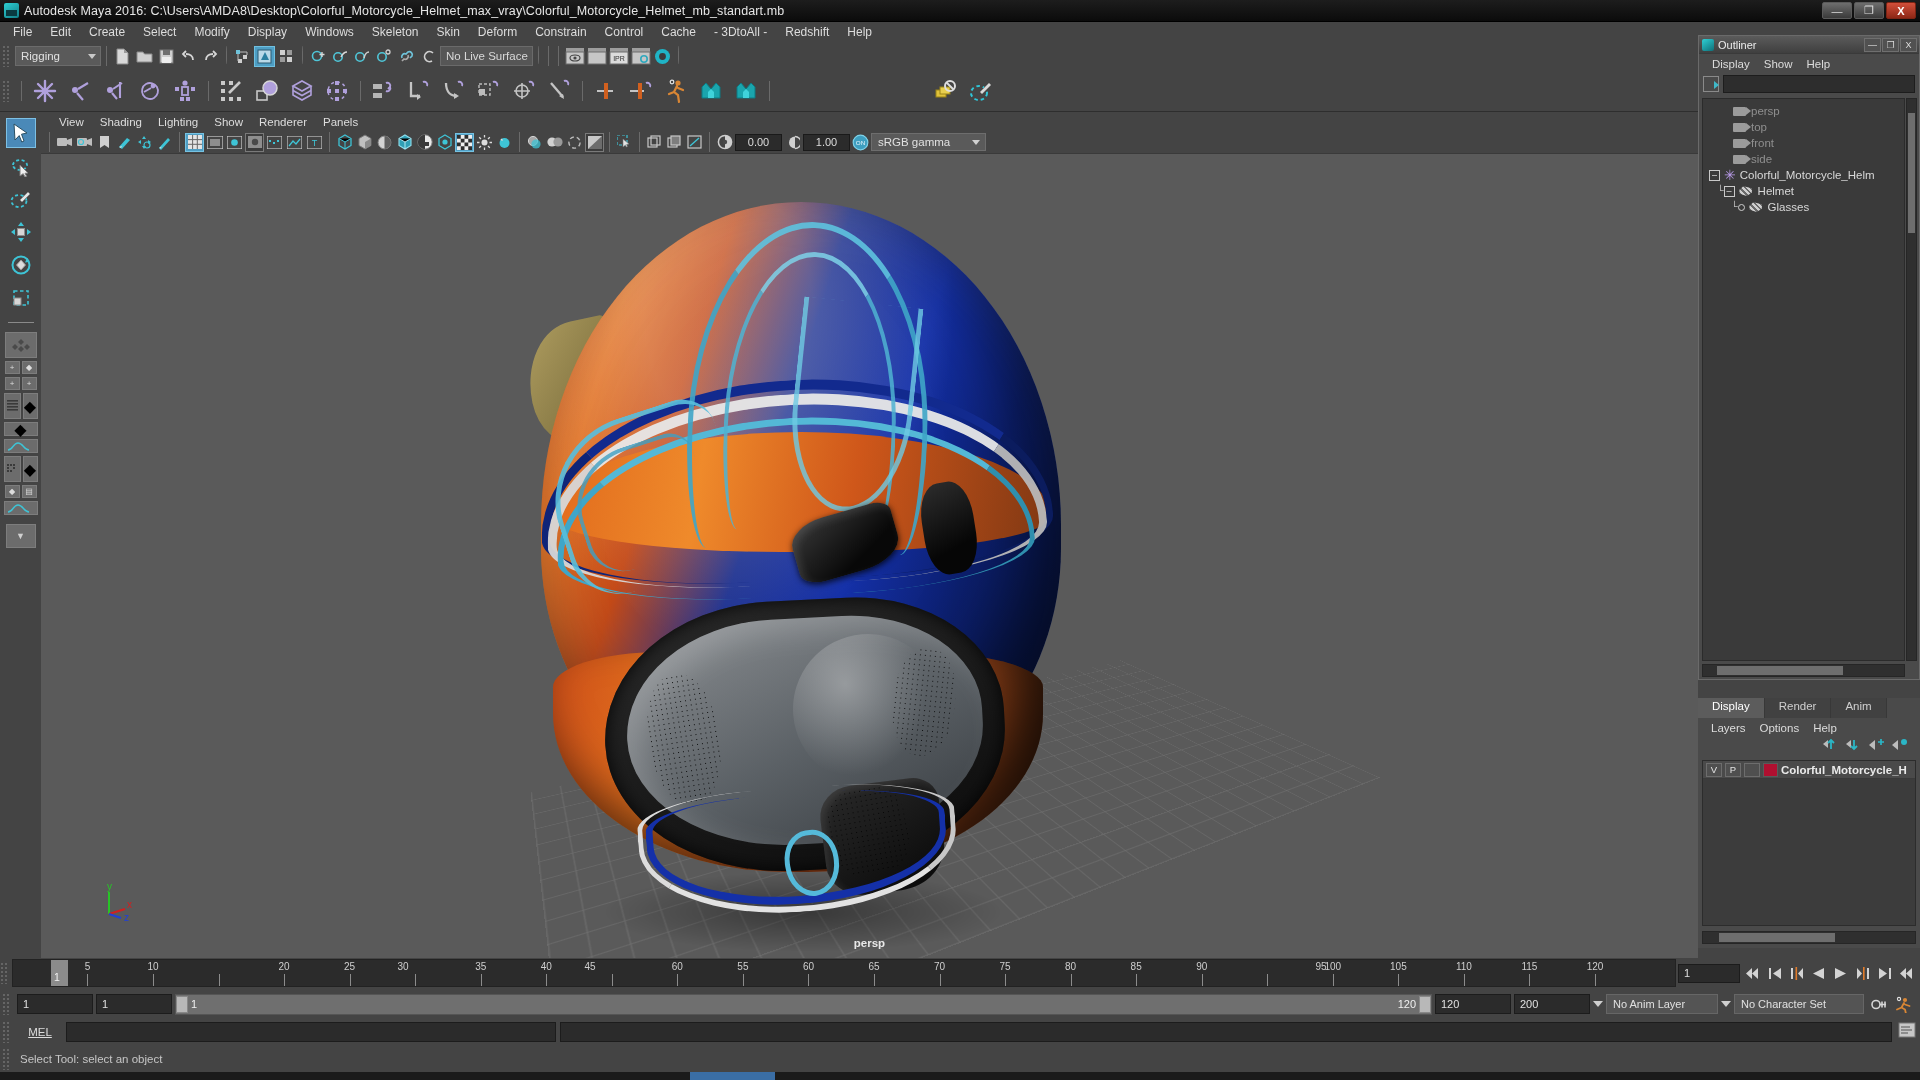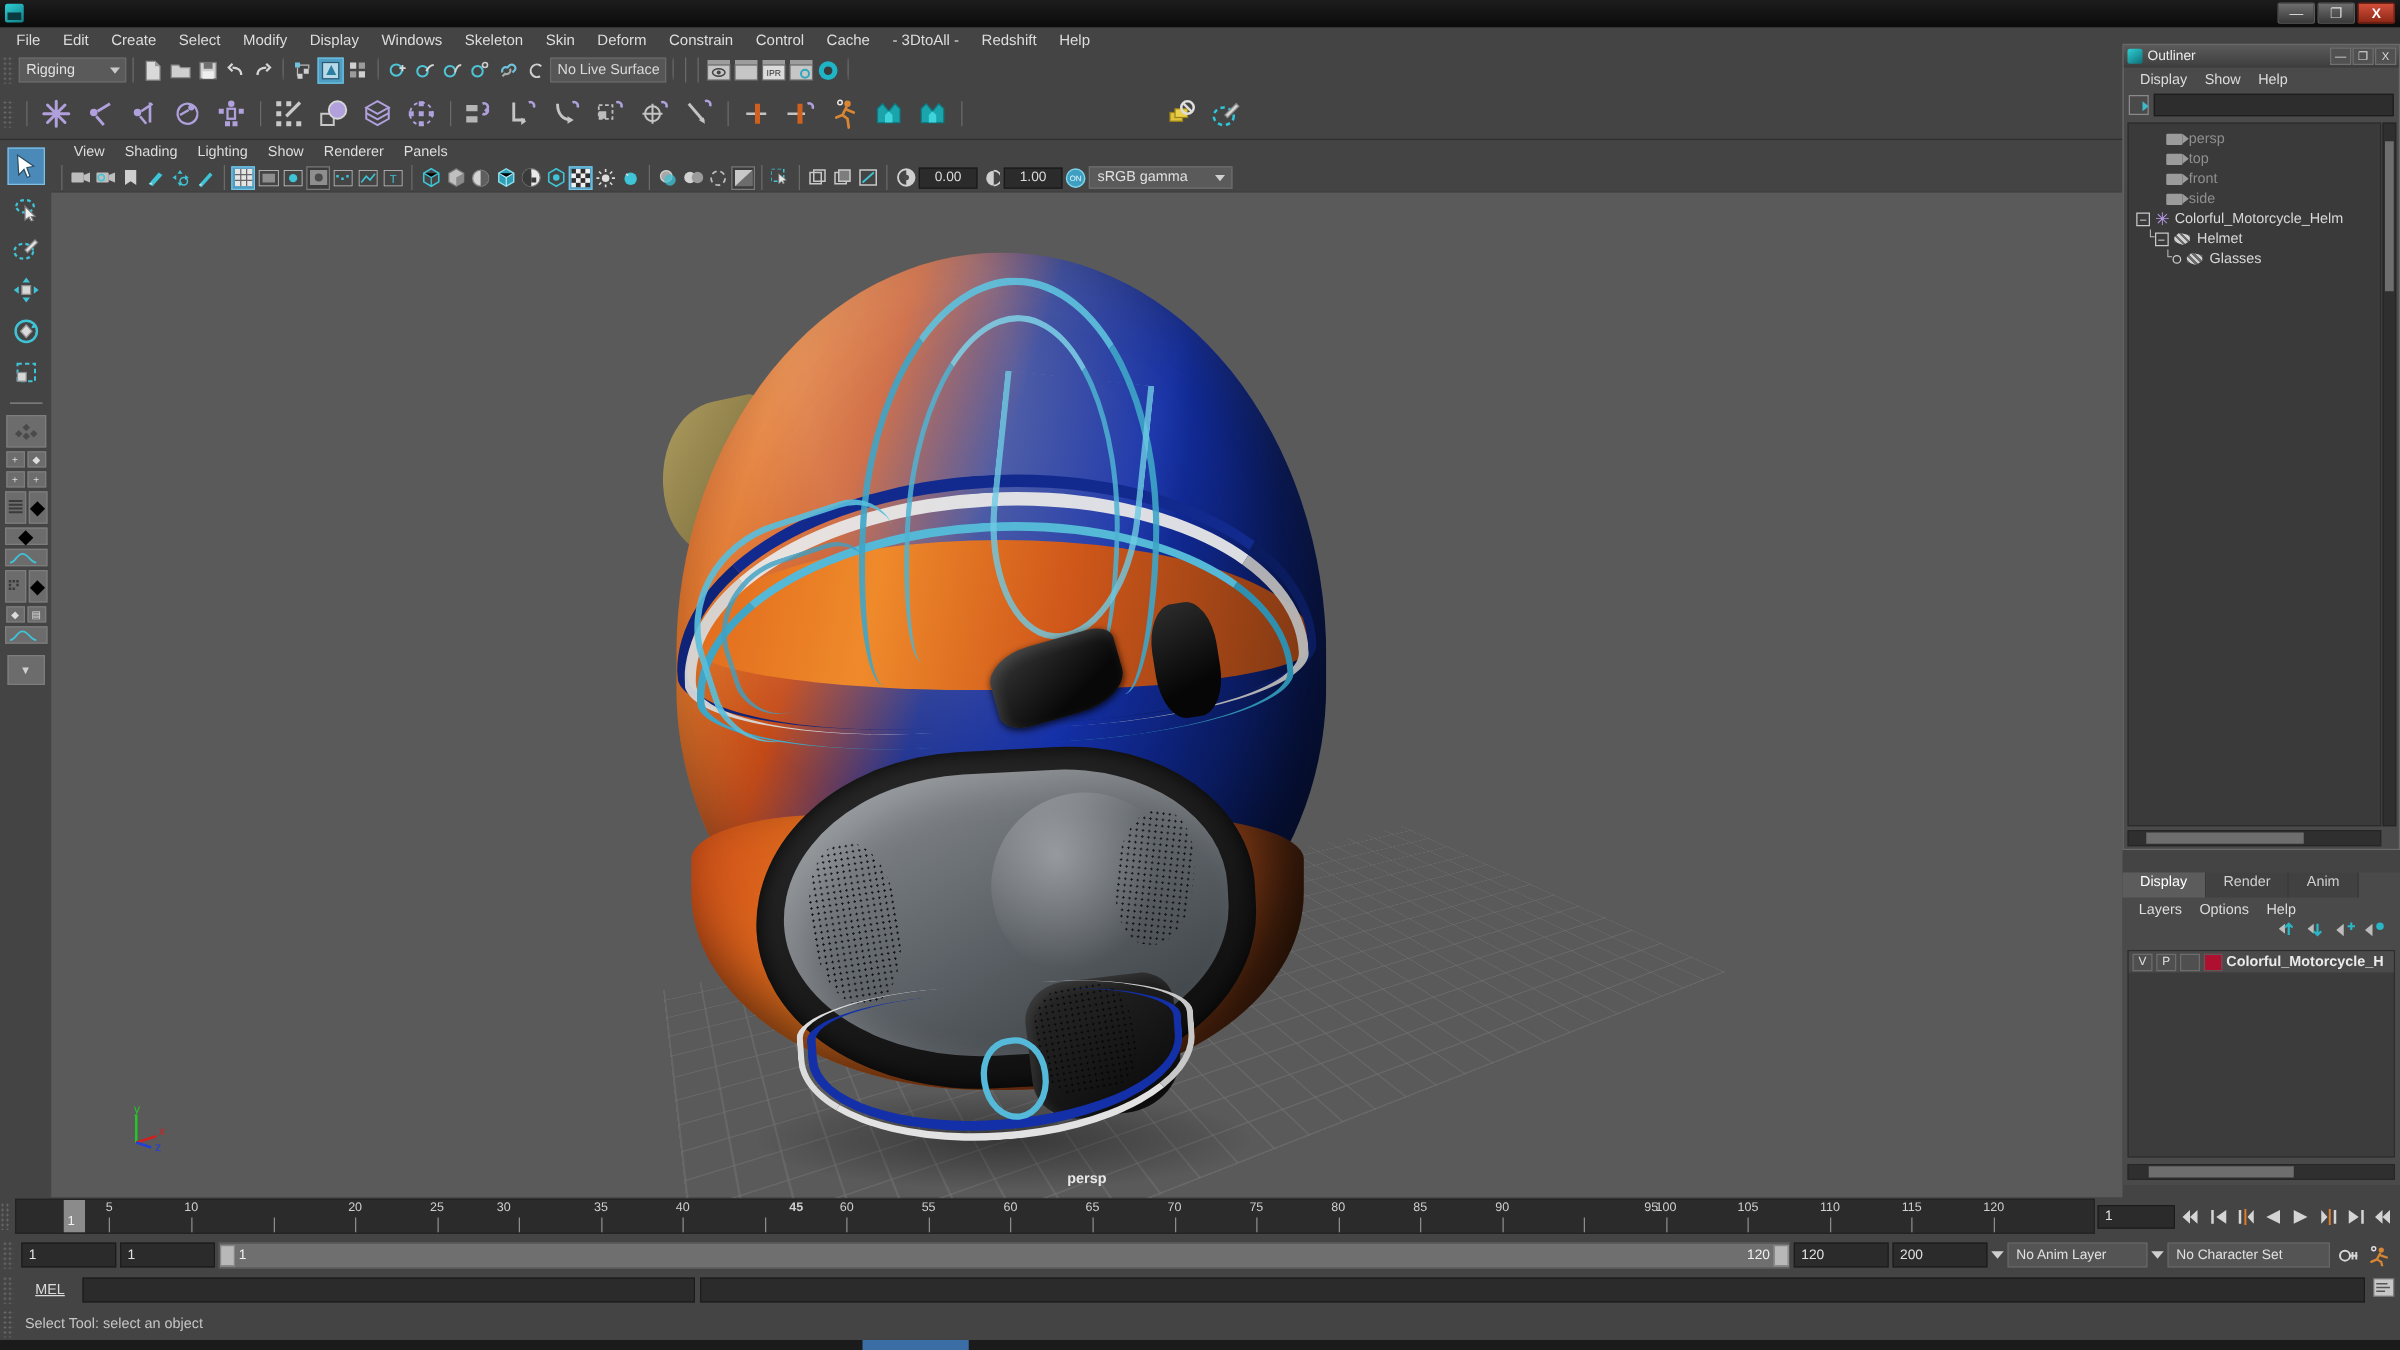--- a/index.html
+++ b/index.html
@@ -312,20 +312,21 @@
   #helpline .txt{ color:#c6c6c6; font-size:11.5px; margin-left:6px; }
   #taskbar{ position:absolute; left:0; top:1072px; width:1920px; height:8px;
     background:#1b1b1b; }
   #taskbar .hl{ position:absolute; left:690px; top:0; width:85px; height:8px; background:#3a6ea5; }
 </style>
 </head>
 <body>
 
 <div id="titlebar">
   <div class="app-ico"></div>
+  <div class="title">Autodesk Maya 2016: C:\Users\AMDA8\Desktop\Colorful_Motorcycle_Helmet_max_vray\Colorful_Motorcycle_Helmet_mb_standart.mb</div>
   <div id="winbtns">
     <div>—</div>
     <div>❐</div>
     <div class="close">X</div>
   </div>
 </div>
 
 <div id="menubar">
   <div class="mi">File</div>
   <div class="mi">Edit</div>
@@ -1181,21 +1182,21 @@
       <div class="tlab" style="left: 271.076px;">20</div>
       <div class="ttick" style="left: 271.076px;"></div>
       <div class="tlab" style="left: 336.622px;">25</div>
       <div class="ttick" style="left: 336.622px;"></div>
       <div class="tlab" style="left: 390px;">30</div>
       <div class="ttick" style="left: 402.168px;"></div>
       <div class="tlab" style="left: 467.714px;">35</div>
       <div class="ttick" style="left: 467.714px;"></div>
       <div class="tlab" style="left: 533.261px;">40</div>
       <div class="ttick" style="left: 533.261px;"></div>
-      <div class="tlab" style="left: 624px; font-weight: bold;">45</div>
+      <div class="tlab" style="left: 577px;">45</div>
       <div class="ttick" style="left: 598.807px;"></div>
       <div class="tlab" style="left: 664.353px;">60</div>
       <div class="ttick" style="left: 664.353px;"></div>
       <div class="tlab" style="left: 729.899px;">55</div>
       <div class="ttick" style="left: 729.899px;"></div>
       <div class="tlab" style="left: 795.445px;">60</div>
       <div class="ttick" style="left: 795.445px;"></div>
       <div class="tlab" style="left: 860.992px;">65</div>
       <div class="ttick" style="left: 860.992px;"></div>
       <div class="tlab" style="left: 926.538px;">70</div>

